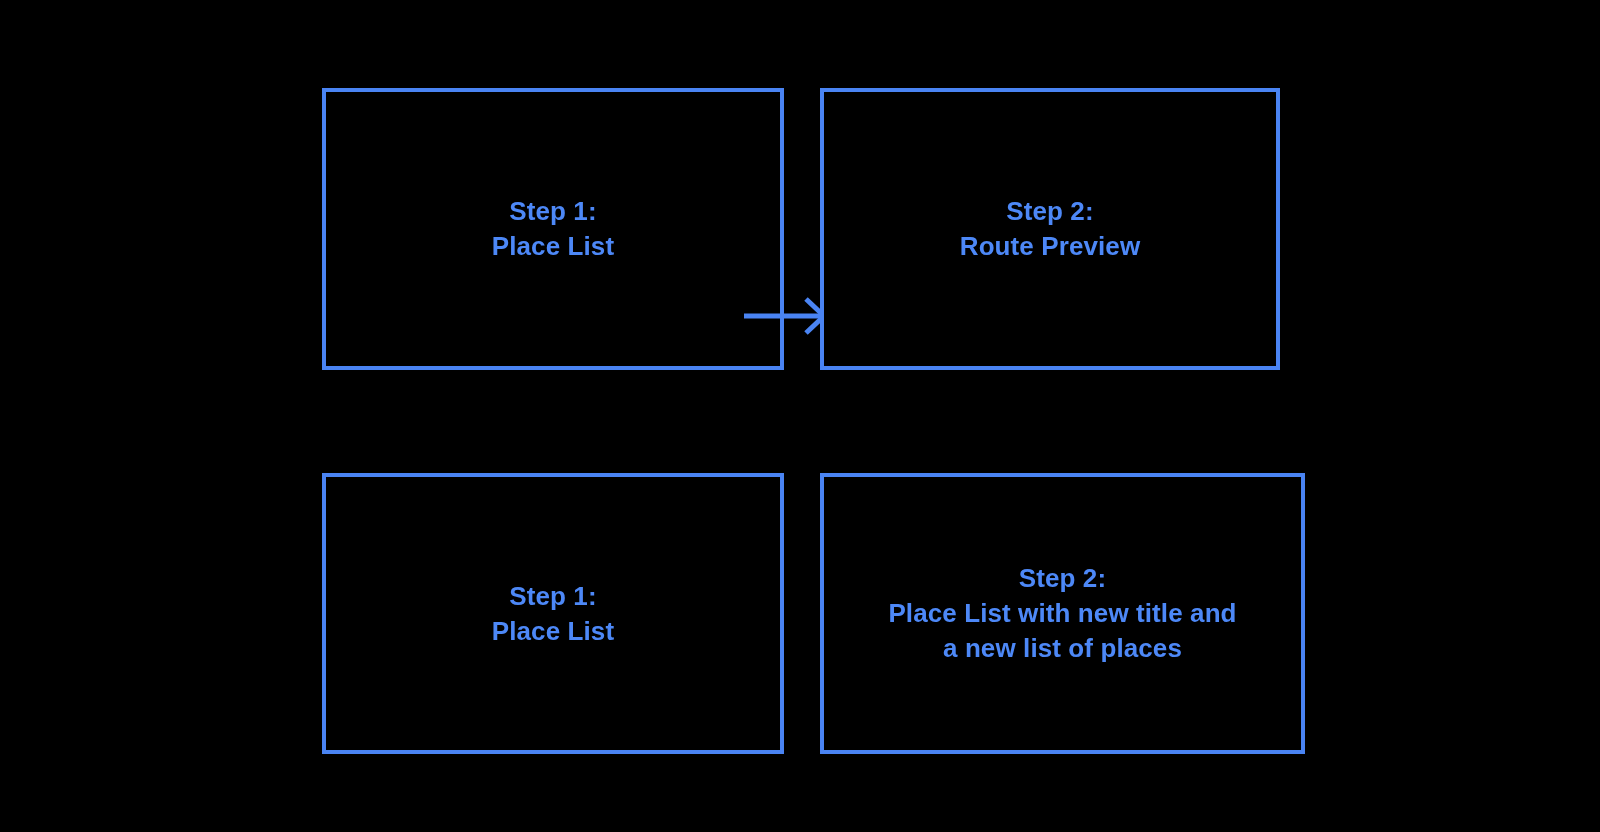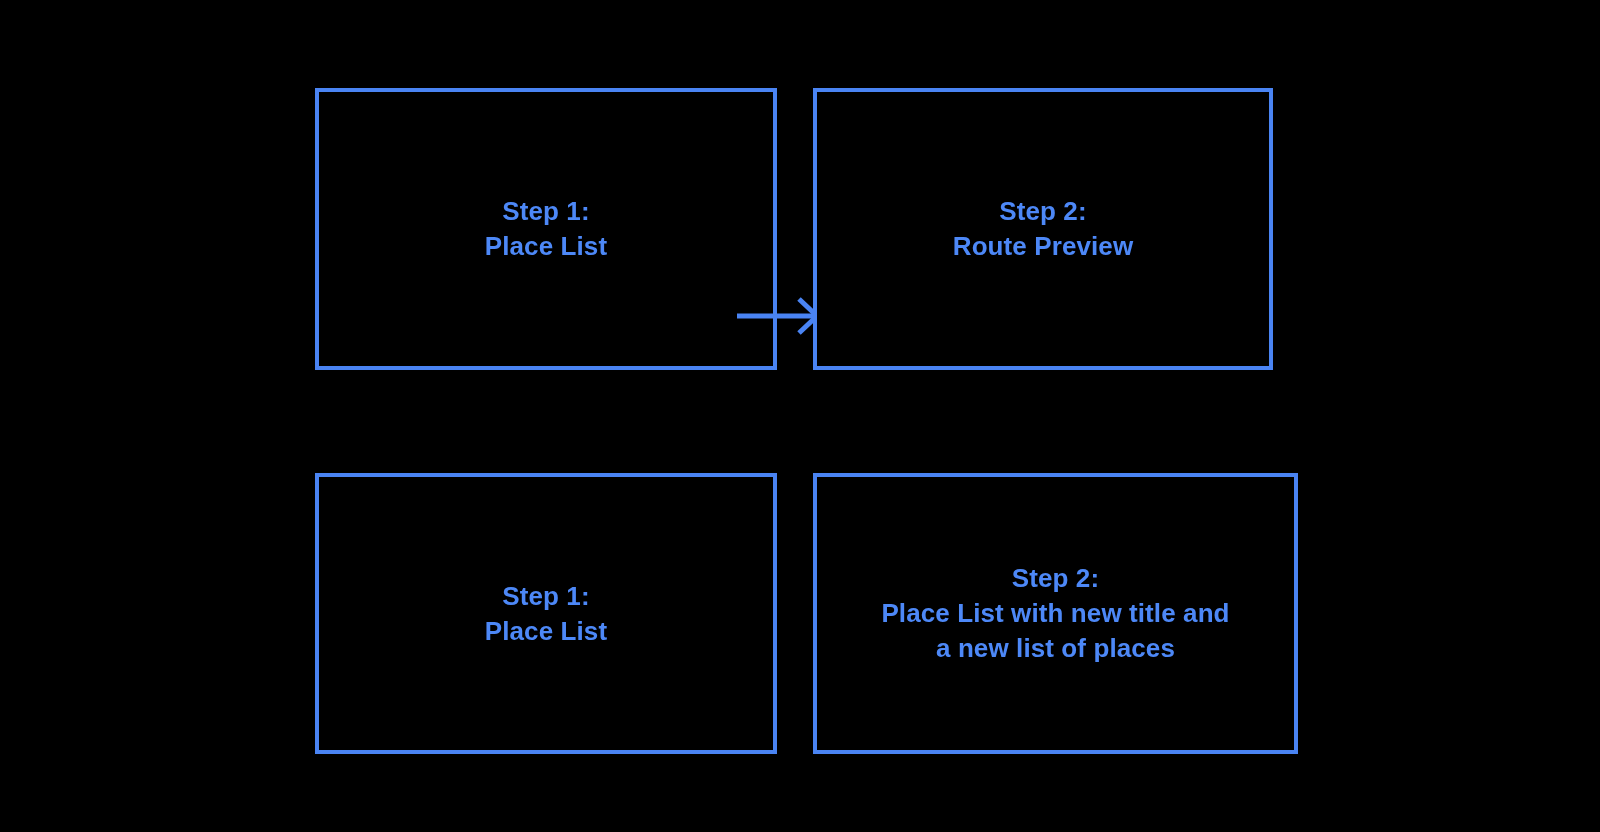--- a/index.html
+++ b/index.html
@@ -13,21 +13,21 @@
     width: 1600px;
     height: 832px;
     background: #000000;
     overflow: hidden;
     font-family: "Liberation Sans", "DejaVu Sans", sans-serif;
   }
 
   
   .flow-row {
     position: absolute;
-    left: 9px;
+    left: 16px;
     width: 1416px;
   }
   #row-top    { top: 88px;  height: 282px; }
   #row-bottom { top: 473px; height: 291px; }
 
   
   .step-box {
     position: absolute;
     box-sizing: border-box;
     border: 4px solid #4a84f3;

